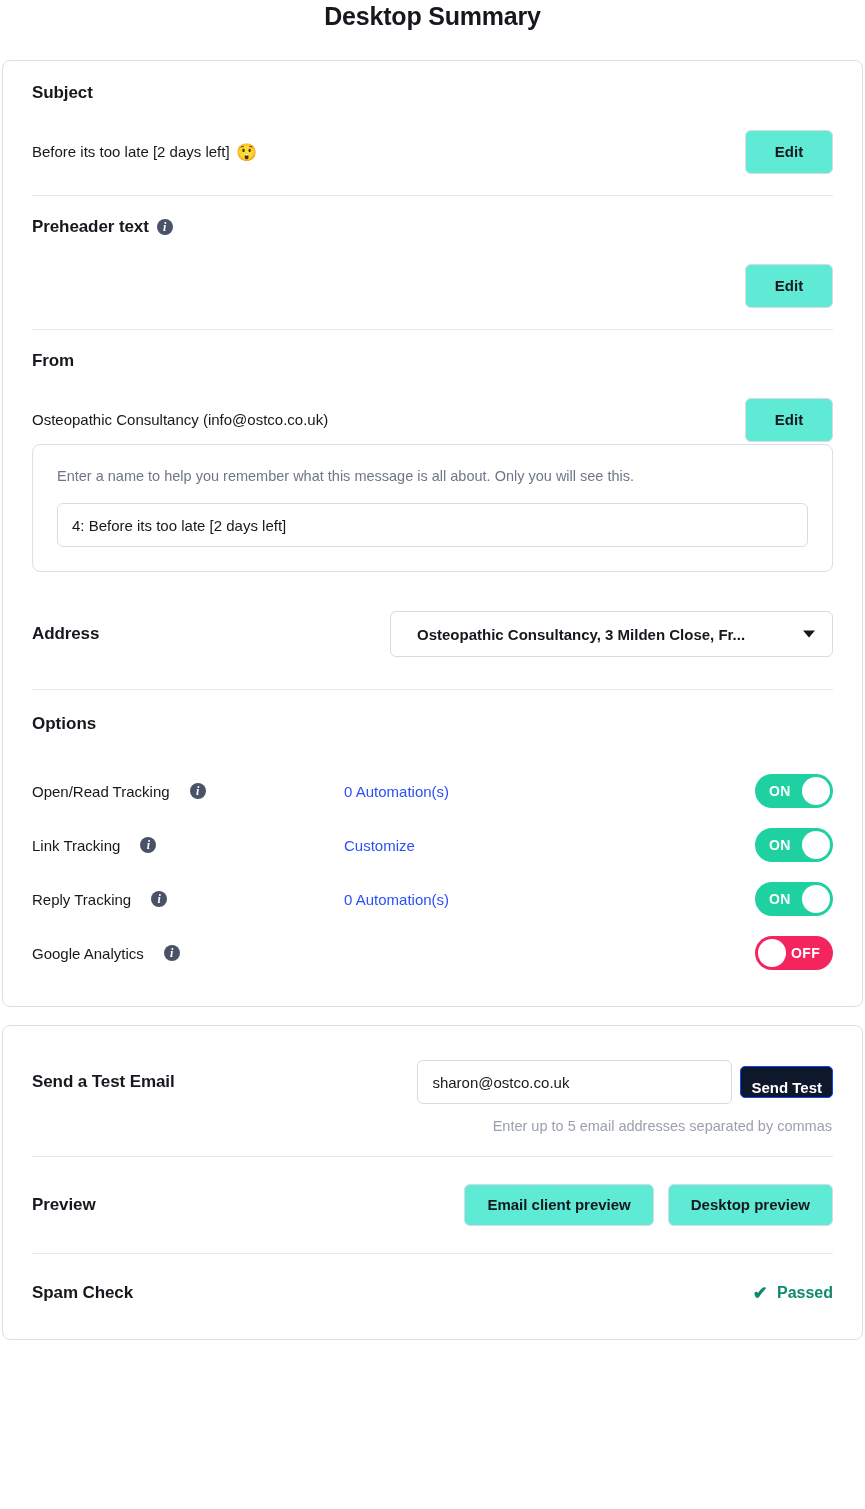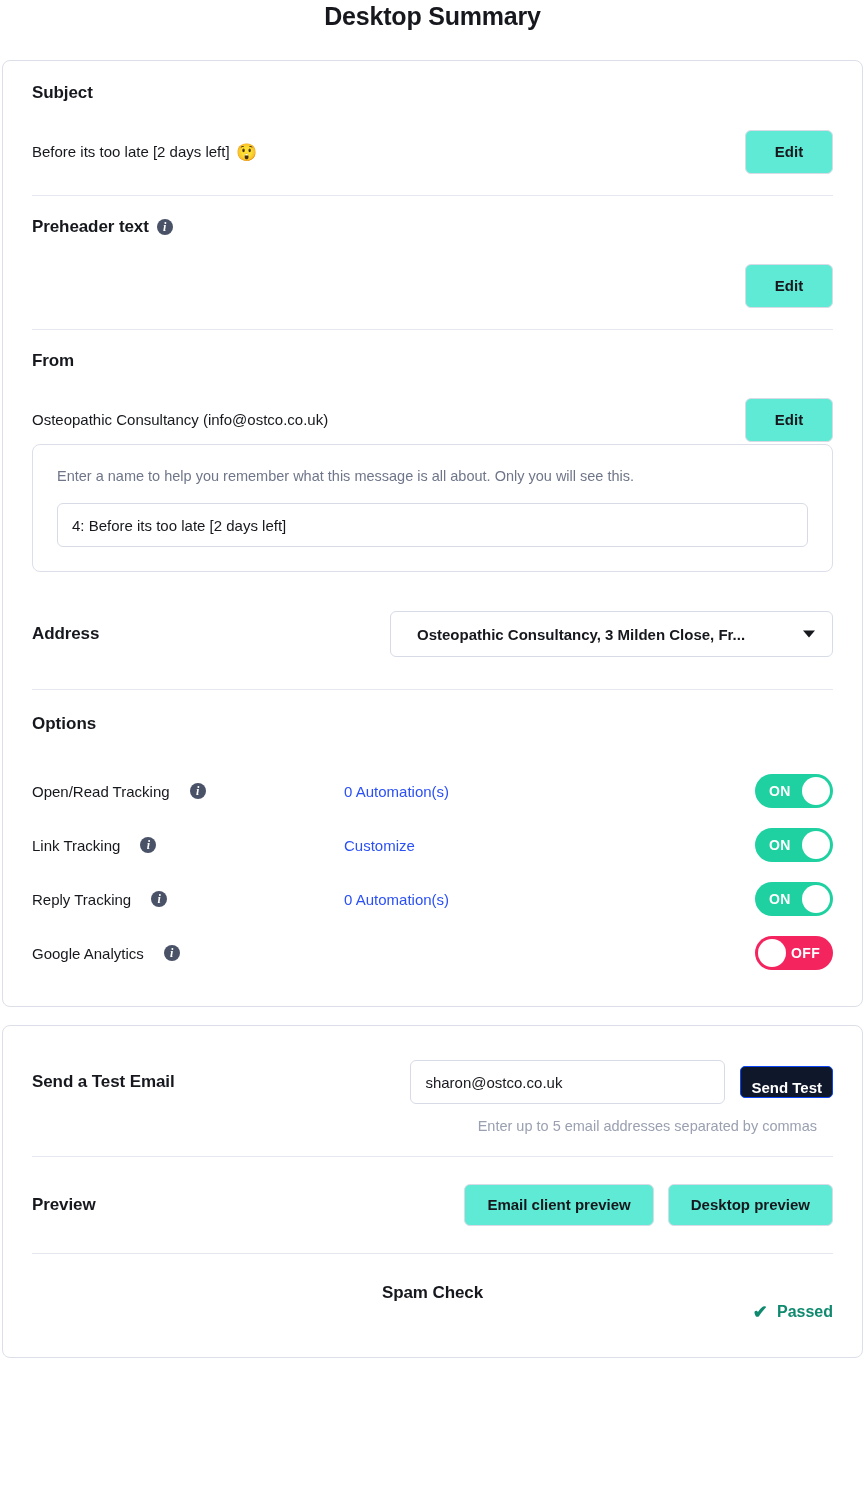--- a/index.html
+++ b/index.html
@@ -308,39 +308,39 @@
   .block-test .section-label { padding-top: 12px; }
   .test-right {
     margin-left: auto;
     display: flex;
     flex-direction: column;
     align-items: flex-end;
   }
   .test-inputs {
     display: flex;
     align-items: center;
-    gap: 15px;
+    gap: 8px;
   }
   .email-input {
     width: 315px;
     height: 44px;
     border: 1px solid #d7dbe6;
     border-radius: 6px;
     font-family: "Liberation Sans", sans-serif;
     font-size: 15px;
     color: #16181d;
     padding: 0 14px;
     background: #ffffff;
     outline: none;
   }
   .test-hint {
     font-size: 14.5px;
     color: #9aa0b0;
     margin-top: 14px;
-    margin-right: 16px;
+    margin-right: 1px;
   }
 
   
   .block-preview {
     padding-top: 27px;
     padding-bottom: 27px;
     display: flex;
     align-items: center;
   }
   .preview-btns {
@@ -348,21 +348,20 @@
     display: flex;
     gap: 14px;
   }
 
   
   .block-spam {
     padding-top: 29px;
     padding-bottom: 36px;
     display: flex;
     align-items: center;
-    flex-direction: column;
   }
   .spam-status {
     margin-left: auto;
     display: flex;
     align-items: center;
     gap: 9px;
     color: #0f8a6f;
     font-size: 16px;
     font-weight: bold;
   }

